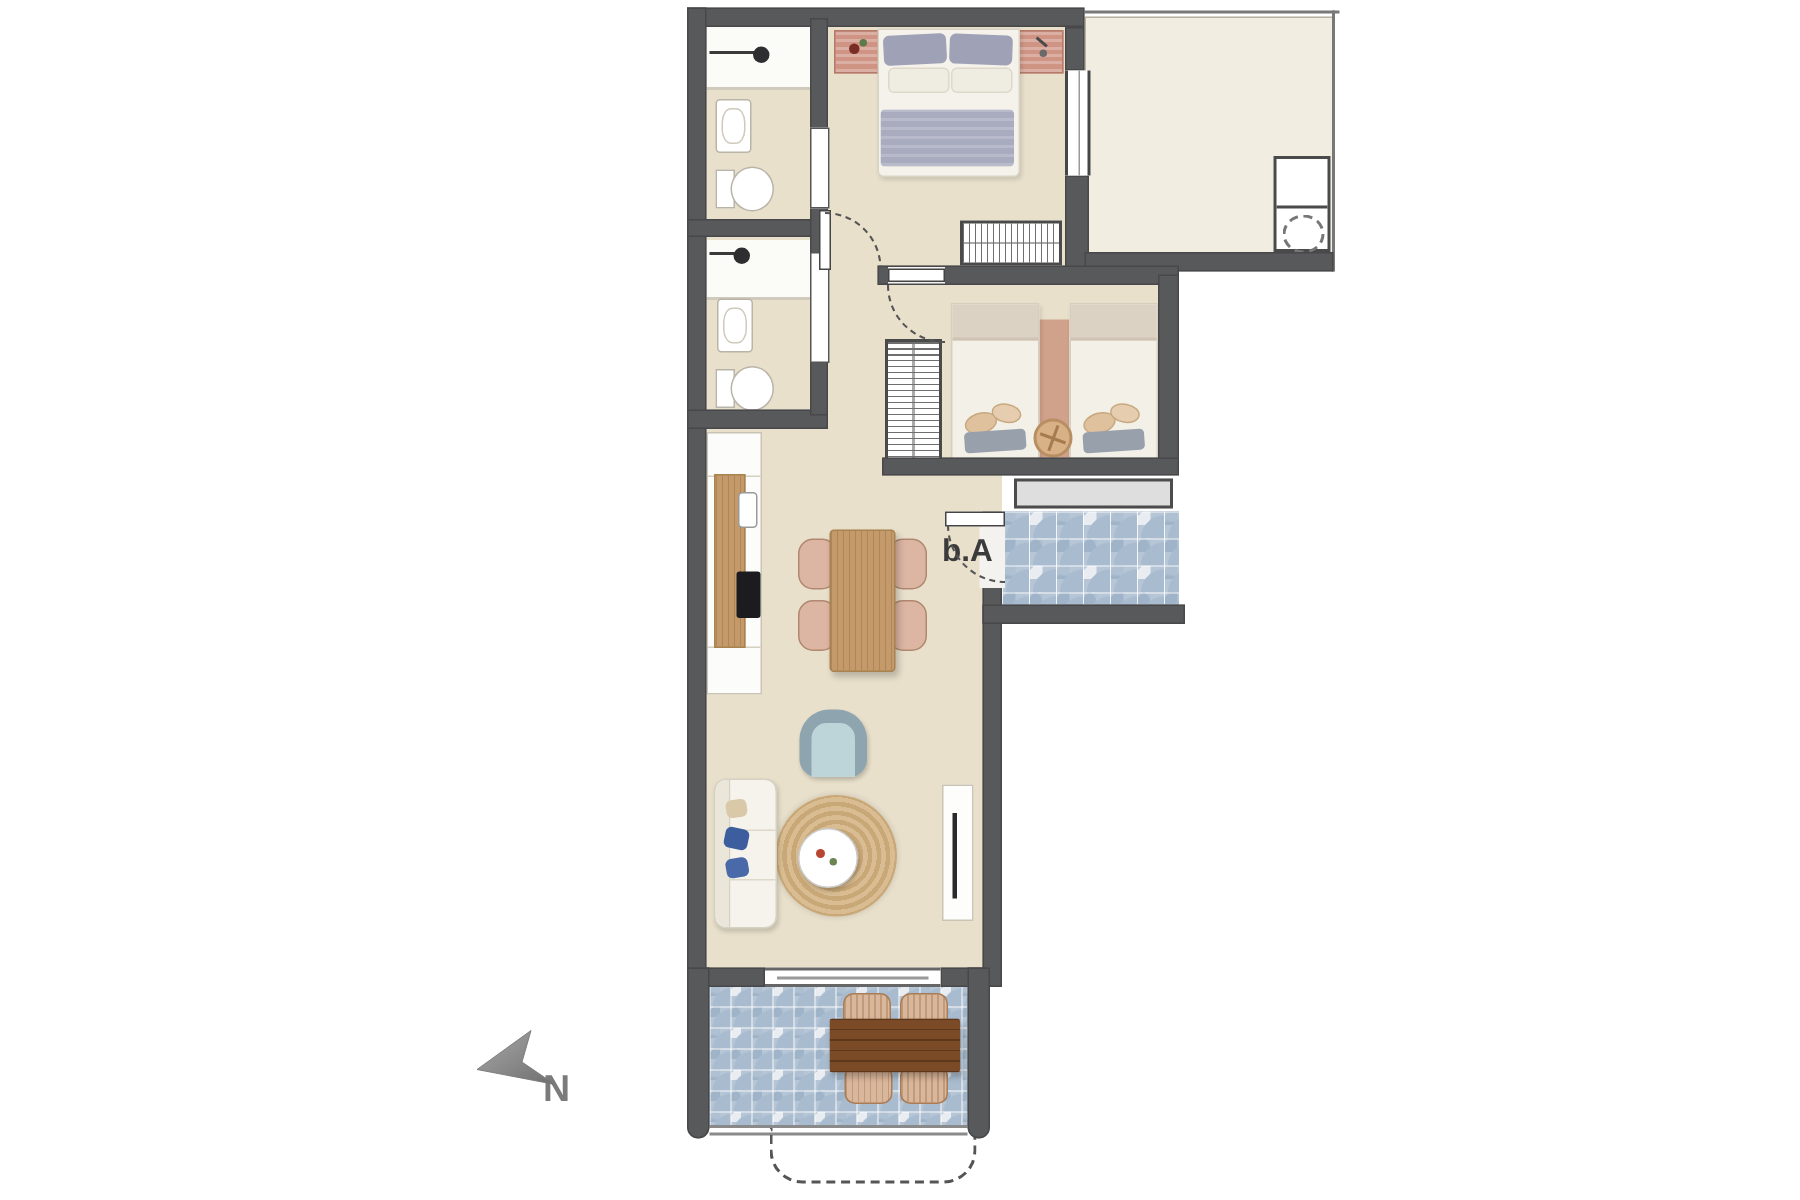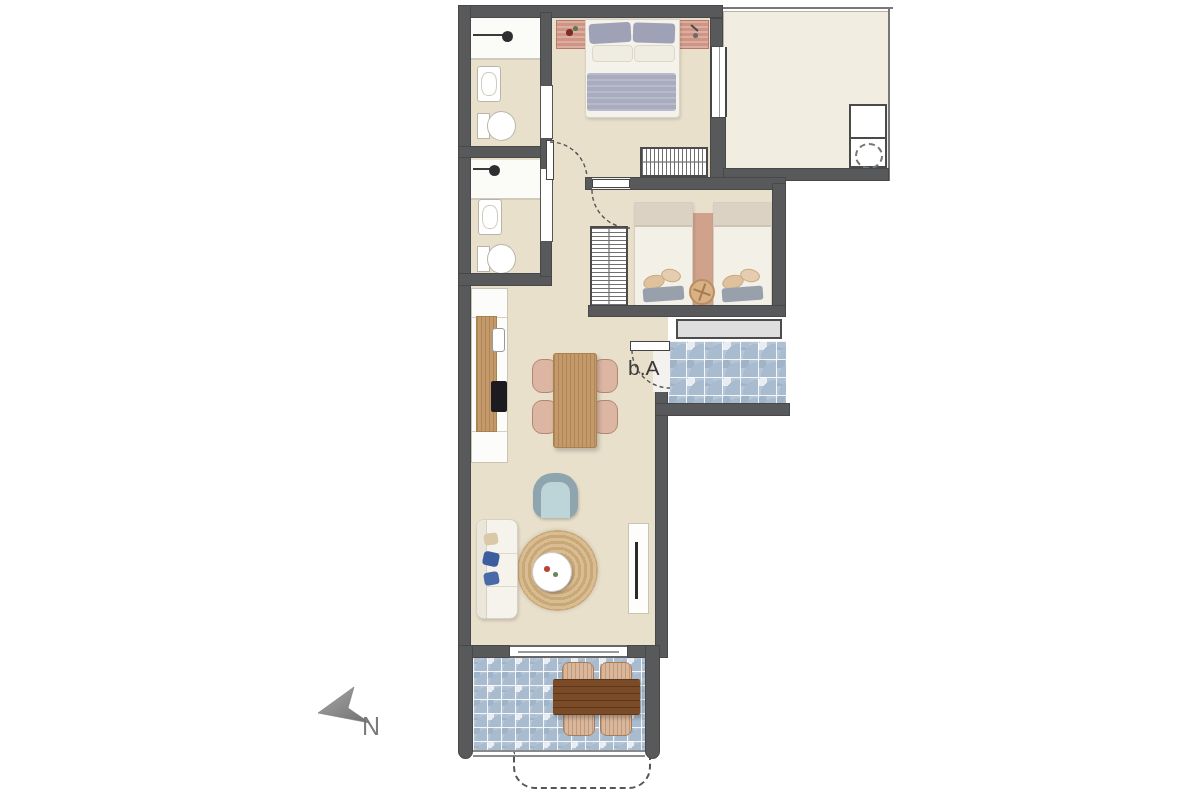--- a/index.html
+++ b/index.html
@@ -36,21 +36,21 @@
   .wardrobe-h{background:#fff;border:2px solid #4a4a4a;
     background-image:repeating-linear-gradient(90deg,#6f6f6f 0 1px,transparent 1px 4px),
                      linear-gradient(transparent 48%,#aaa 48%,#aaa 52%,transparent 52%);}
   .wardrobe-v{background:#fff;border:2px solid #4a4a4a;
     background-image:repeating-linear-gradient(180deg,#6f6f6f 0 1px,transparent 1px 4px),
                      linear-gradient(90deg,transparent 48%,#aaa 48%,#aaa 52%,transparent 52%);}
   .chair-din{position:absolute;z-index:9;background:#dcb5a3;border:1.5px solid #b08870;border-radius:10px;}
   .chair-wkr{position:absolute;z-index:9;background:#d9b79c;border:1.5px solid #a97c55;border-radius:7px;
     background-image:repeating-linear-gradient(90deg,rgba(150,100,55,.35) 0 1px,transparent 1px 4px);}
   .pillow{position:absolute;border-radius:4px;}
-  .label{position:absolute;z-index:40;color:#3b3b3b;font-weight:normal;}
+  .label{position:absolute;z-index:40;color:#3b3b3b;font-weight:bold;}
   svg.overlay{position:absolute;left:0;top:0;z-index:41;pointer-events:none;}
 </style>
 </head>
 <body>
 
 <div id="canvas">
 
   <div class="floor" style="left:471px;top:12px;width:70px;height:261px;"></div>
   <div class="floor" style="left:541px;top:12px;width:170px;height:178px;"></div>
   <div class="floor" style="left:552px;top:178px;width:234px;height:138px;"></div>

